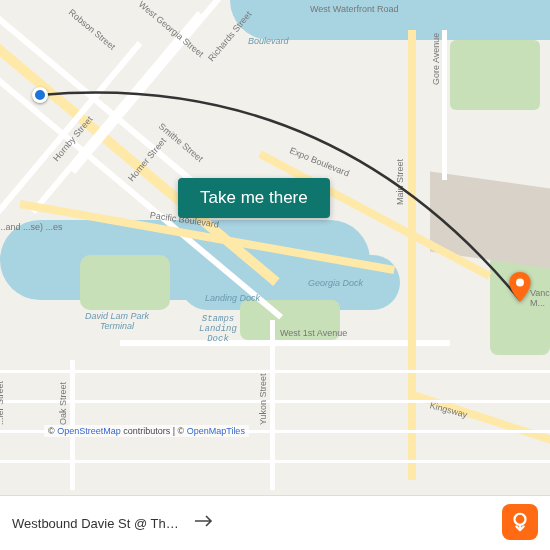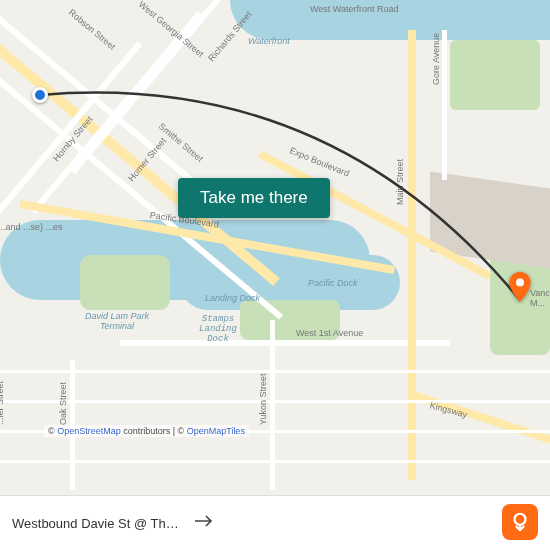--- a/index.html
+++ b/index.html
@@ -87,32 +87,32 @@
   <span class="street-label" style="top:-2px; left:140px; transform:rotate(40deg);">West Georgia Street</span>
   <span class="street-label" style="top:4px; left:310px;">West Waterfront Road</span>
   <span class="street-label" style="top:55px; left:210px; transform:rotate(-50deg);">Richards Street</span>
   <span class="street-label" style="top:120px; left:160px; transform:rotate(40deg);">Smithe Street</span>
   <span class="street-label" style="top:155px; left:55px; transform:rotate(-50deg);">Hornby Street</span>
   <span class="street-label" style="top:175px; left:130px; transform:rotate(-50deg);">Homer Street</span>
   <span class="street-label" style="top:145px; left:290px; transform:rotate(22deg);">Expo Boulevard</span>
   <span class="street-label" style="top:210px; left:150px; transform:rotate(8deg);">Pacific Boulevard</span>
   <span class="street-label" style="top:200px; left:400px; transform:rotate(-90deg);">Main Street</span>
   <span class="street-label" style="top:80px; left:436px; transform:rotate(-90deg);">Gore Avenue</span>
-  <span class="street-label" style="top:328px; left:280px;margin-left:16px;">West 1st Avenue</span>
+  <span class="street-label" style="top:328px; left:280px;">West 1st Avenue</span>
   <span class="street-label" style="top:420px; left:263px; transform:rotate(-90deg);">Yukon Street</span>
   <span class="street-label" style="top:420px; left:63px; transform:rotate(-90deg);">Oak Street</span>
   <span class="street-label" style="top:420px; left:0px; transform:rotate(-90deg);">...ler Street</span>
   <span class="street-label" style="top:400px; left:430px; transform:rotate(15deg);">Kingsway</span>
-  <span class="street-label water-label" style="top:36px; left:248px;">Waterfront</span>
+  <span class="street-label water-label" style="top:36px; left:248px;">Boulevard</span>
   <span class="street-label" style="top:222px; left:-2px; line-height:1.3;">...and ...se) ...es</span>
 
   <span class="street-label water-label" style="top:283px; left:82px; width:70px; white-space:normal; text-align:center;margin-top:28px;">David Lam Park Terminal</span>
   <span class="street-label water-label" style="top:293px; left:205px;">Landing Dock</span>
   <span class="street-label water-label" style="top:314px; left:188px; width:60px; white-space:normal; text-align:center;font-family:Liberation Mono, monospace;">Stamps Landing Dock</span>
-  <span class="street-label water-label" style="top:278px; left:308px;">Pacific Dock</span>
+  <span class="street-label water-label" style="top:278px; left:308px;">Georgia Dock</span>
   <span class="street-label" style="top:288px; left:530px; width:20px; white-space:normal;">Vanc... M...</span>
 
   <svg class="route-arc" width="550" height="495">
     <path d="M 40 95 Q 330 70 520 300" stroke="#333" stroke-width="2.5" fill="none"></path>
   </svg>
 
   <div class="marker origin" style="left:40px; top:95px;"></div>
 
   <div class="marker dest" style="left:520px; top:302px;">
     <svg viewBox="0 0 24 34">

